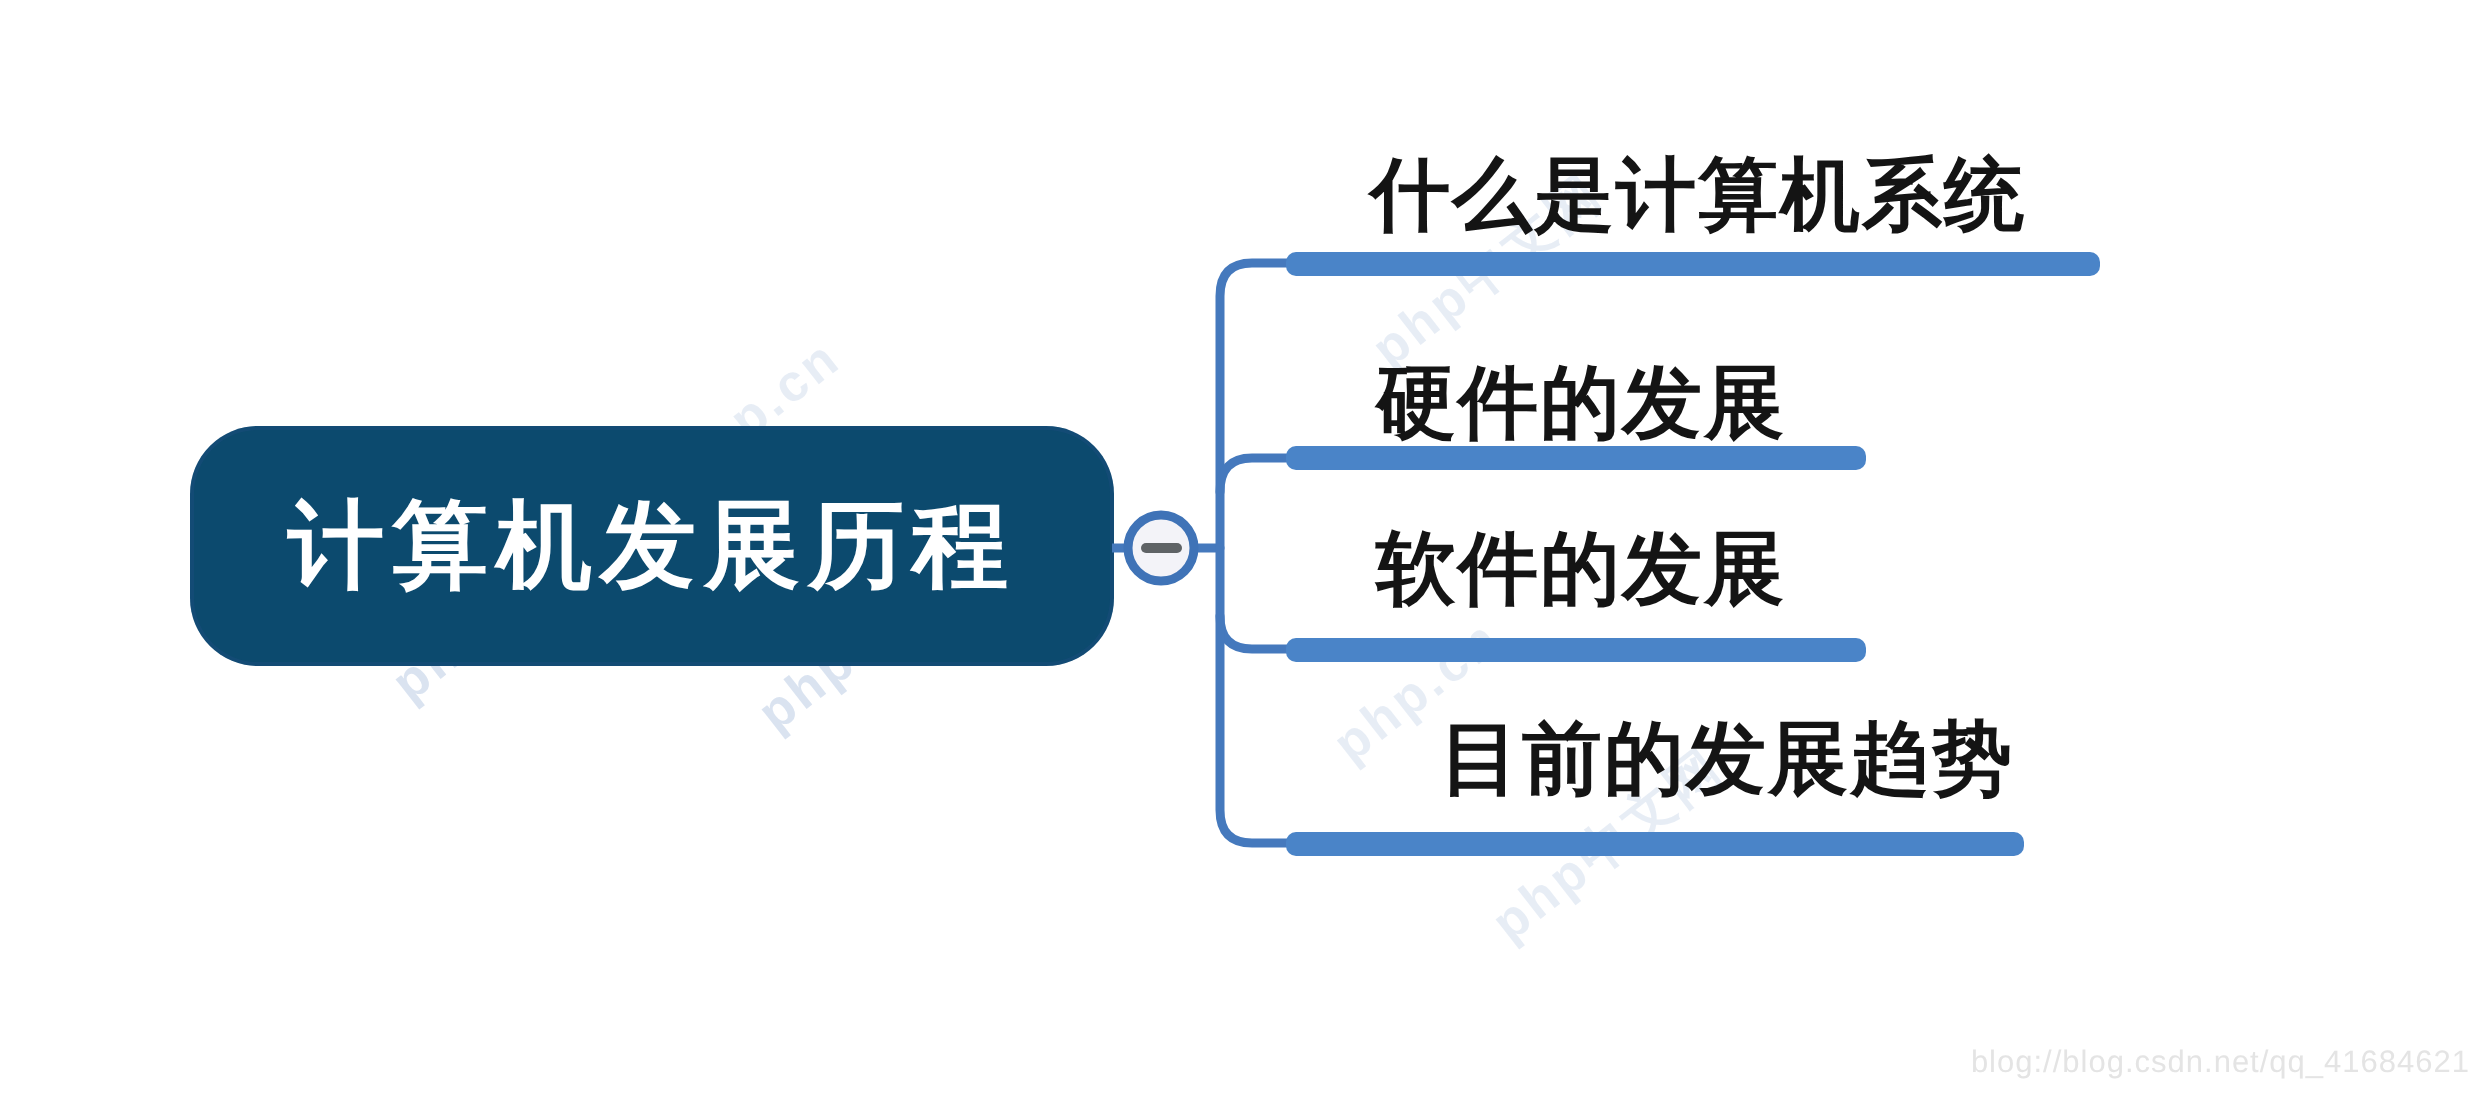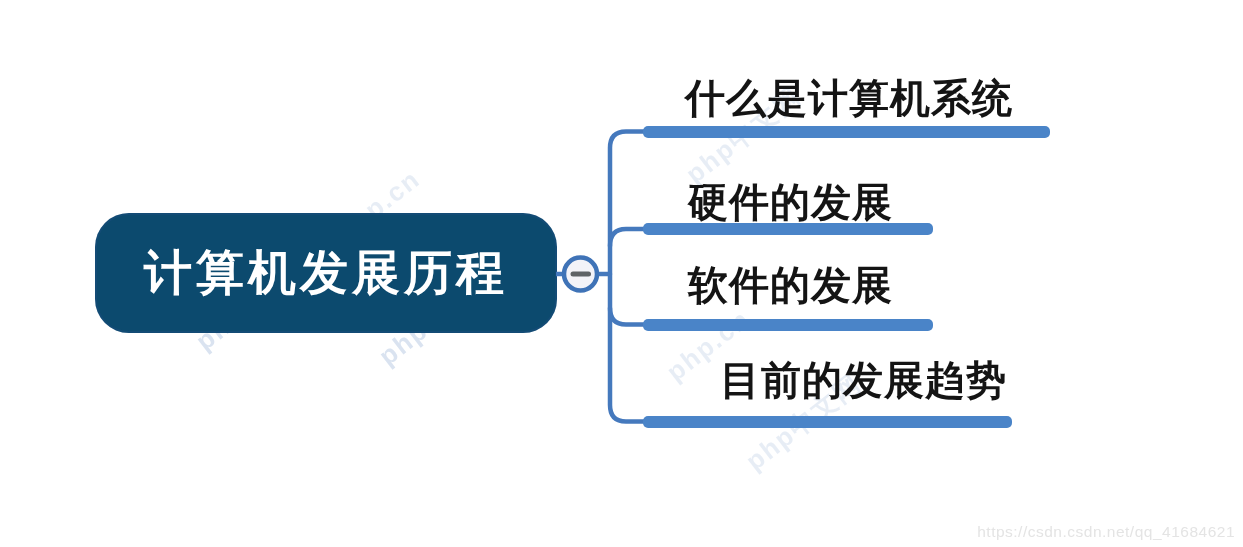--- a/index.html
+++ b/index.html
@@ -118,15 +118,15 @@
 
   <span id="label-2" class="branch-label">硬件的发展</span>
   <div id="bar-2" class="branch-bar"></div>
 
   <span id="label-3" class="branch-label">软件的发展</span>
   <div id="bar-3" class="branch-bar"></div>
 
   <span id="label-4" class="branch-label">目前的发展趋势</span>
   <div id="bar-4" class="branch-bar"></div>
 
-  <span class="wm-url">https://csdn.csdn.net/qq_41684621</span>
+  <span class="wm-url">blog://blog.csdn.net/qq_41684621</span>
 
 </div>
 
 </body></html>

